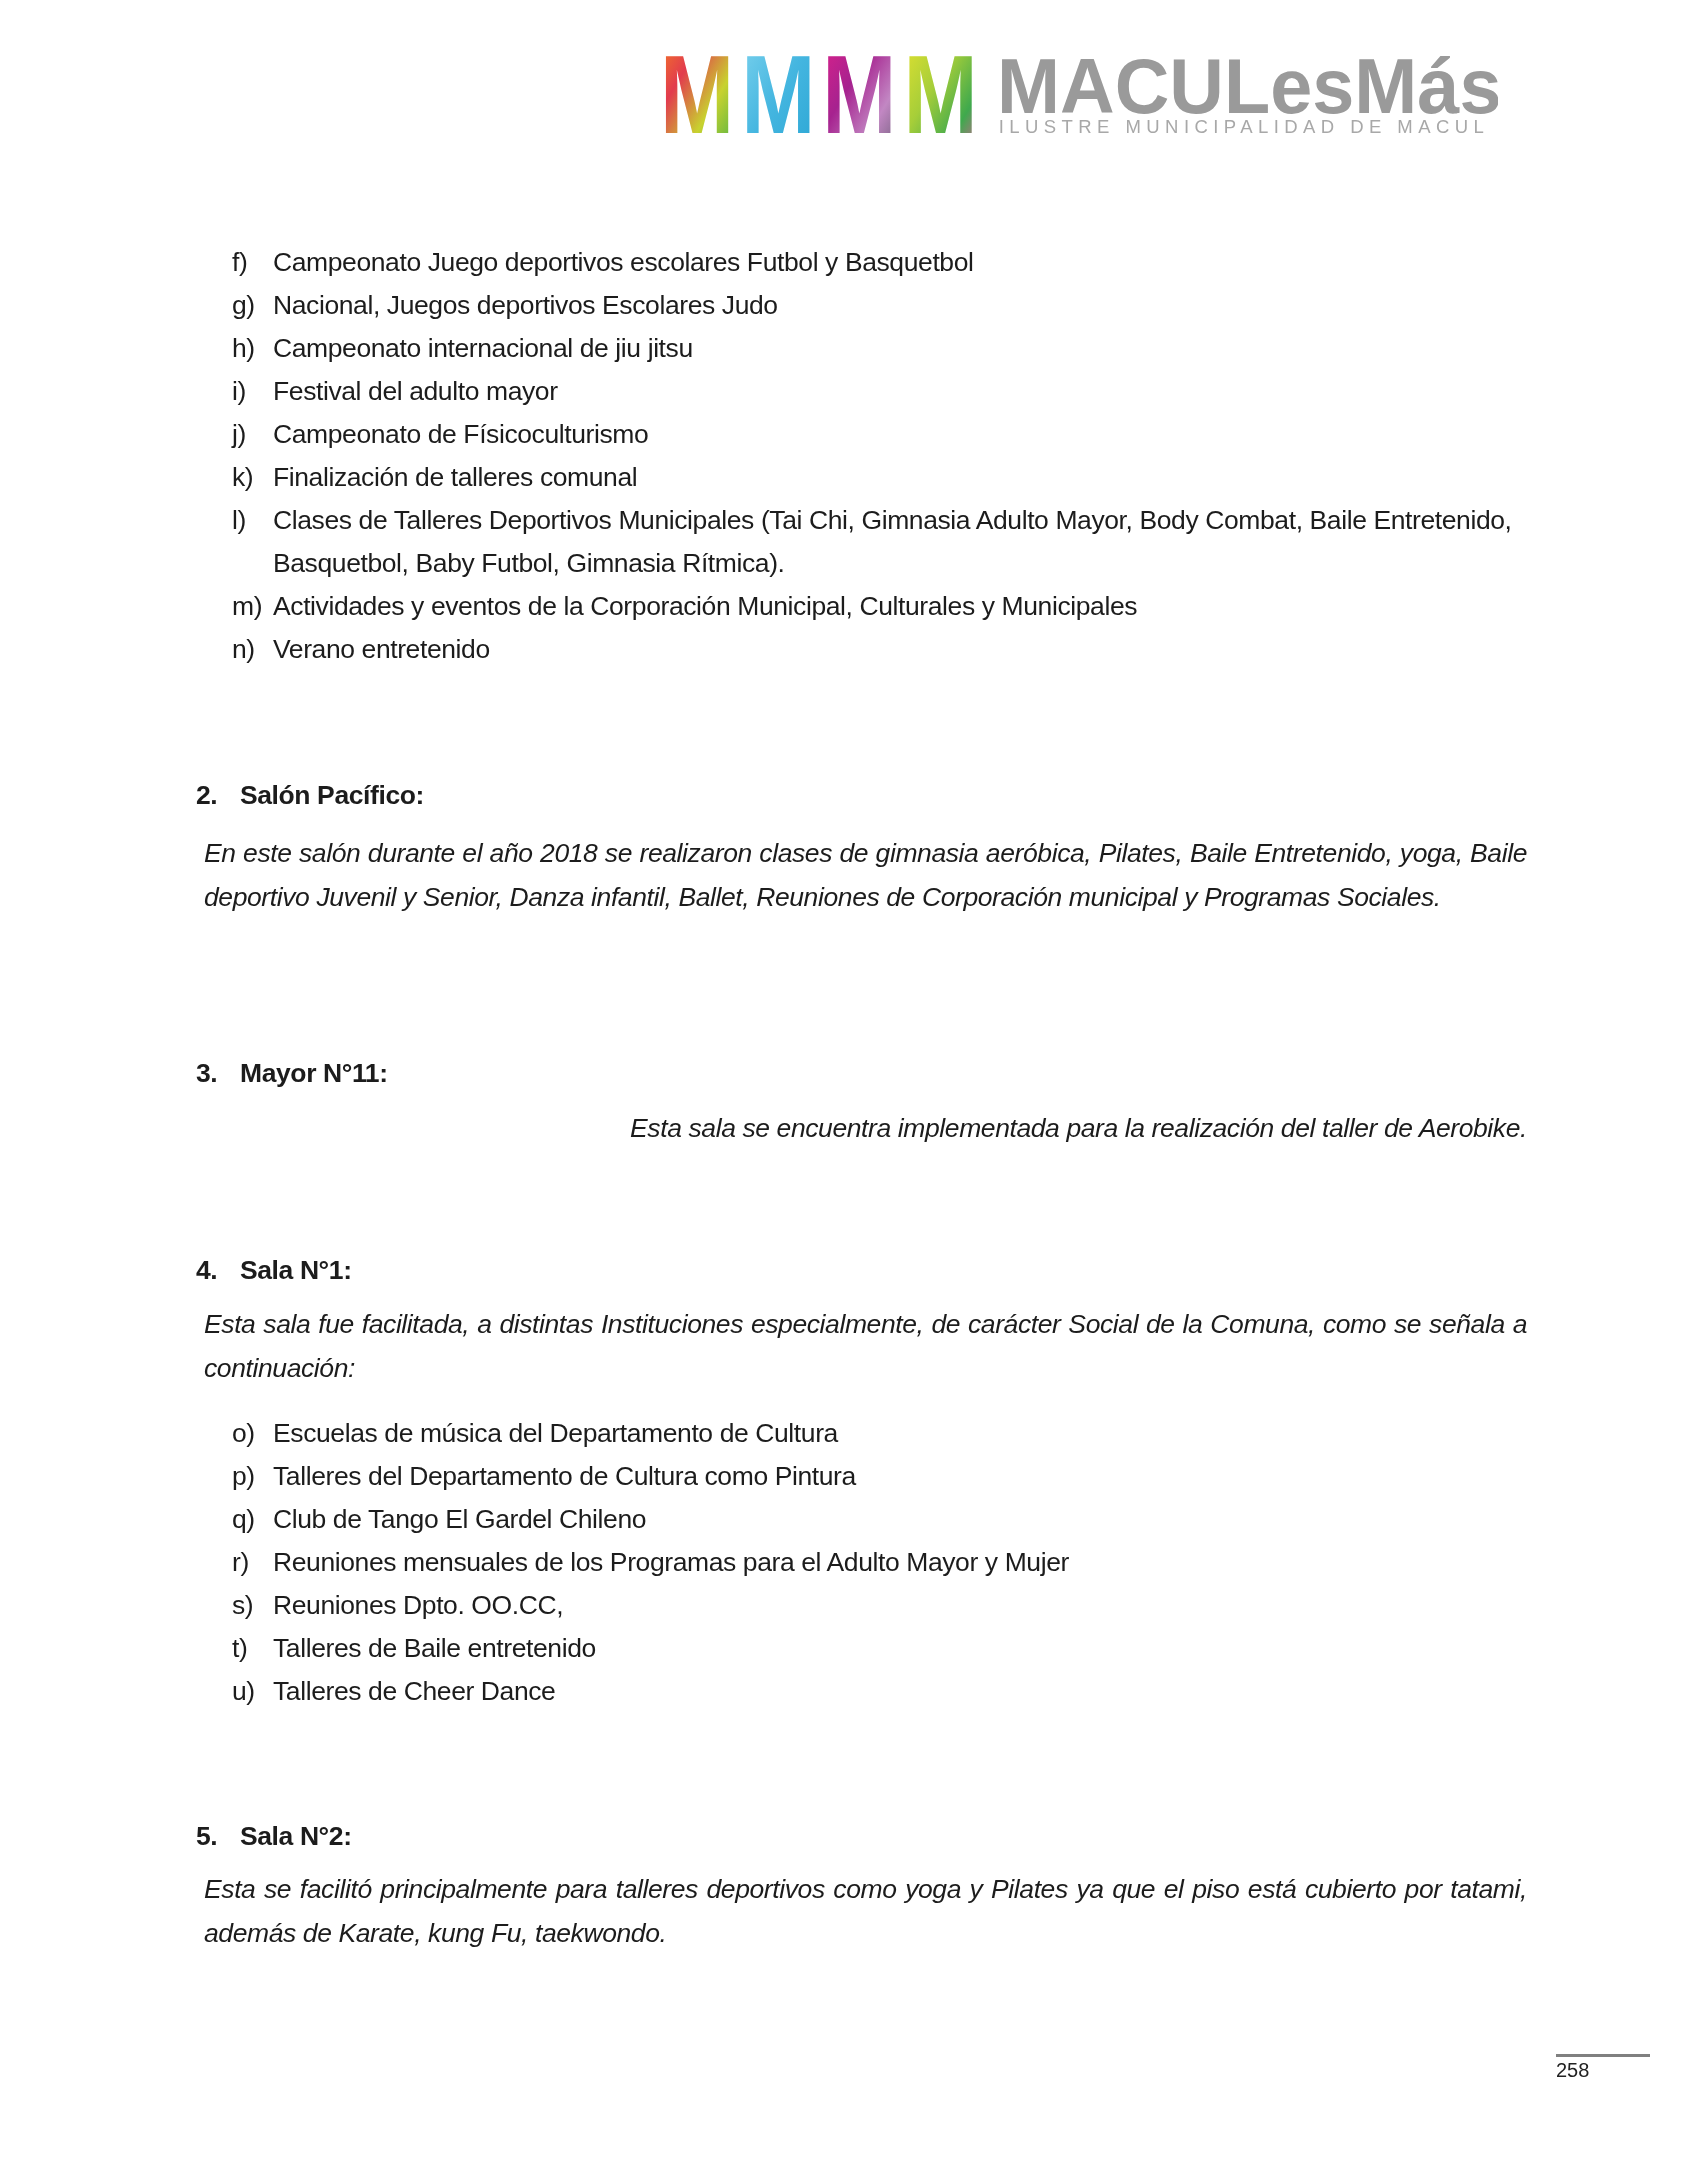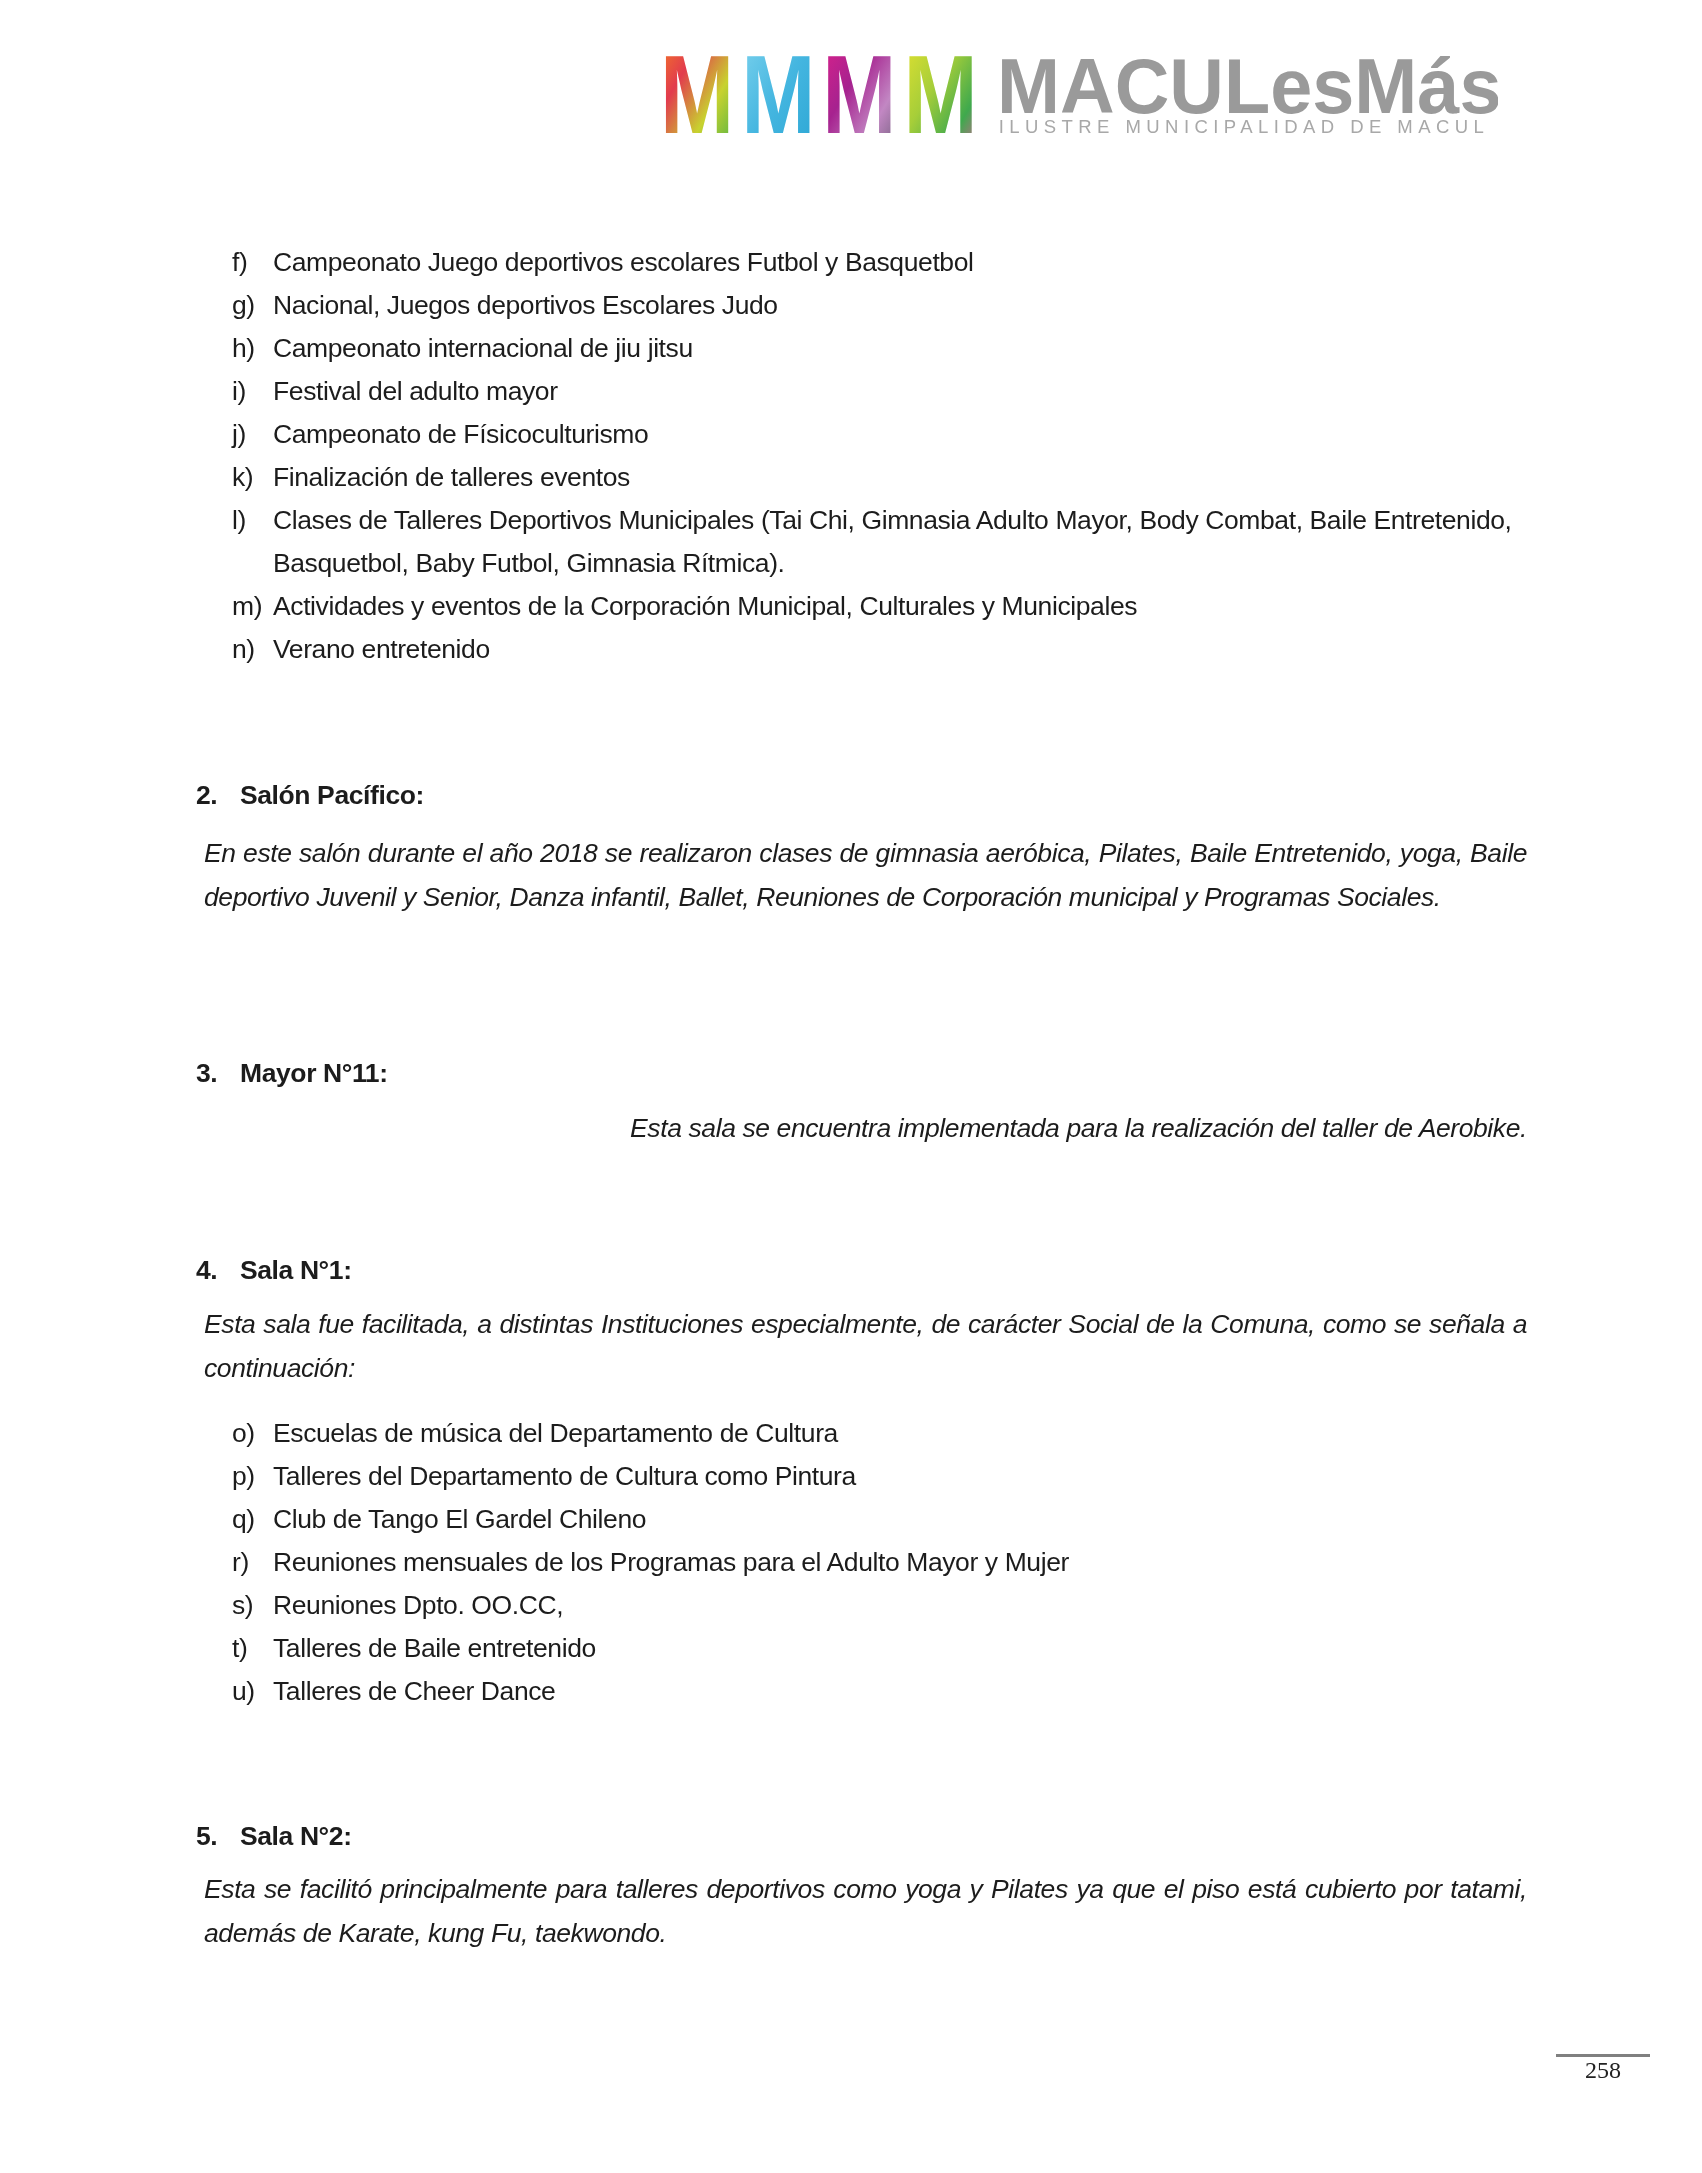--- a/index.html
+++ b/index.html
@@ -86,25 +86,23 @@
     top: 2054px;
     width: 94px;
     height: 2.6px;
     background: #808080;
   }
   .footer-page {
     position: absolute;
     left: 1556px;
     top: 2057px;
     width: 94px;
-    text-align: center;
-    font-size: 24px;
+    font-size: 20px;
     line-height: 26.5px;
     color: #222222;
-    font-family: Liberation Serif, serif;
   }
 </style>
 </head>
 <body>
 
 <div class="page">
 
   <div class="logo">
     <svg width="838" height="99" viewBox="0 0 950 112">
       <defs>
@@ -157,21 +155,21 @@
     <div class="li">
       <span class="marker">i)</span>
       <span class="li-text">Festival del adulto mayor</span>
     </div>
     <div class="li">
       <span class="marker">j)</span>
       <span class="li-text">Campeonato de Físicoculturismo</span>
     </div>
     <div class="li">
       <span class="marker">k)</span>
-      <span class="li-text">Finalización de talleres eventos</span>
+      <span class="li-text">Finalización de talleres comunal</span>
     </div>
     <div class="li">
       <span class="marker">l)</span>
       <span class="li-text">Clases de Talleres Deportivos Municipales (Tai Chi, Gimnasia Adulto Mayor, Body Combat, Baile Entretenido, Basquetbol, Baby Futbol, Gimnasia Rítmica).</span>
     </div>
     <div class="li">
       <span class="marker">m)</span>
       <span class="li-text">Actividades y eventos de la Corporación Municipal, Culturales y Municipales</span>
     </div>
     <div class="li">

